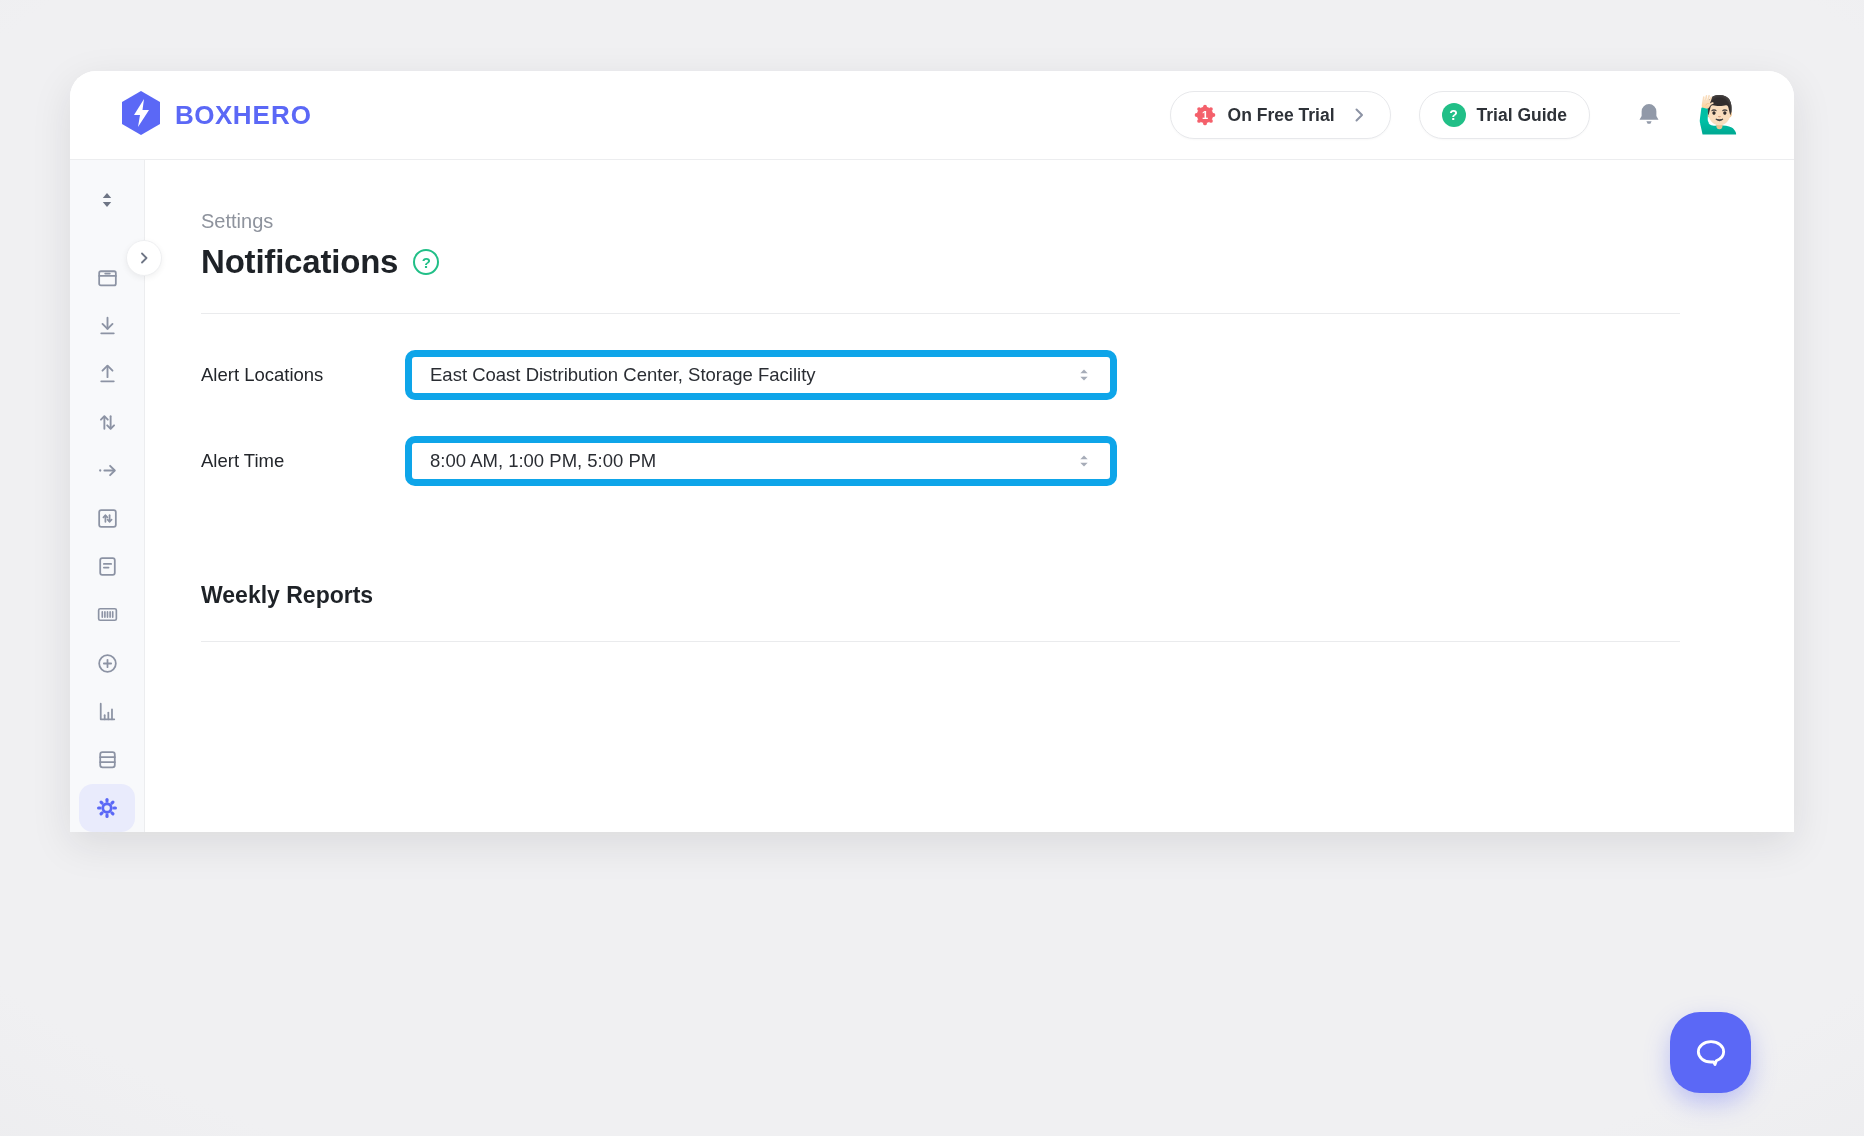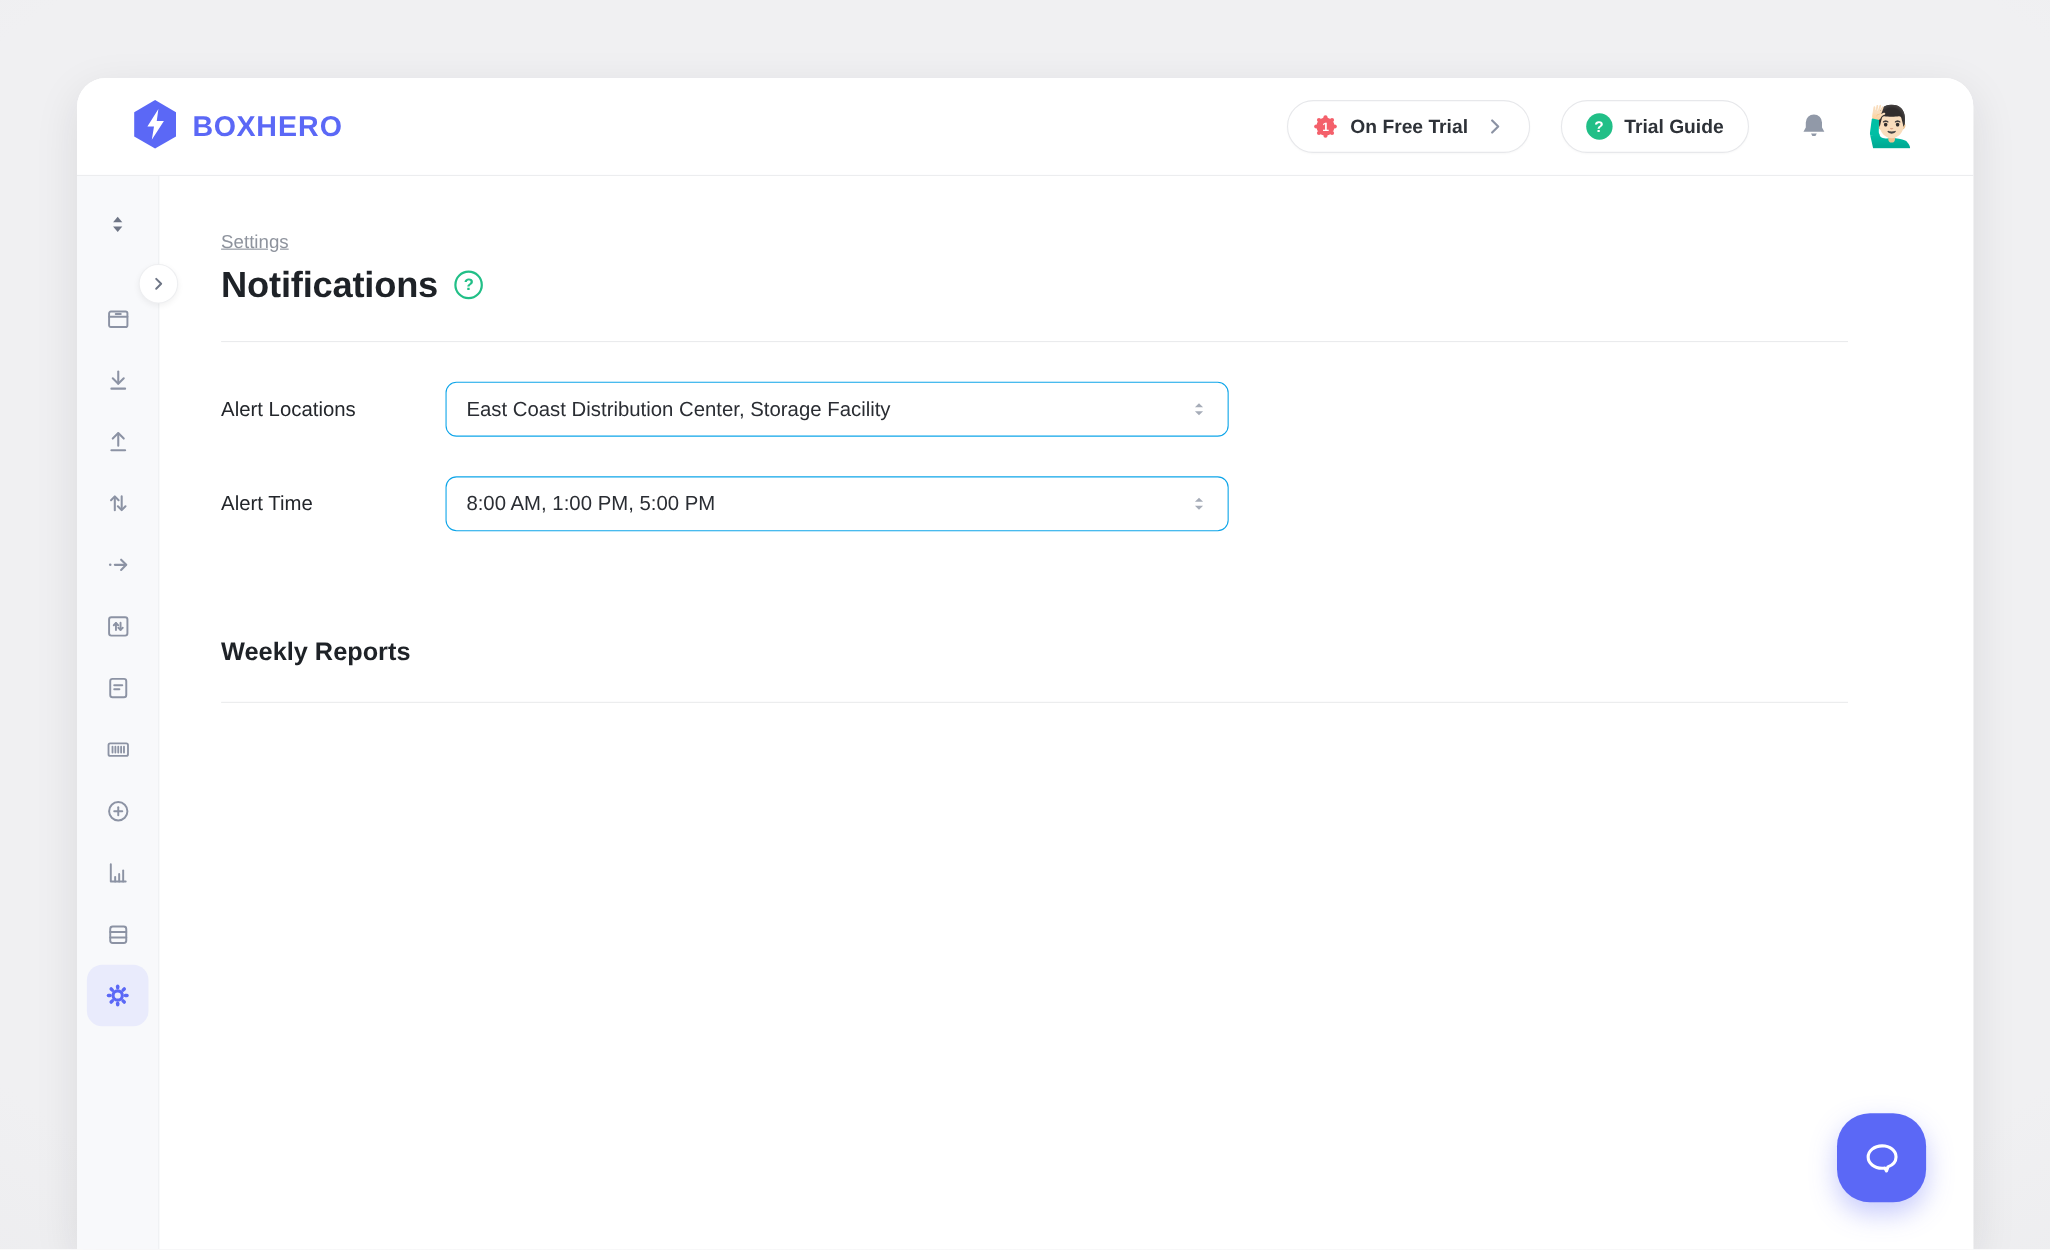--- a/index.html
+++ b/index.html
@@ -2,21 +2,21 @@
 <html><head>
 <meta charset="utf-8">
 <style>
   * { margin:0; padding:0; box-sizing:border-box; }
   html,body { width:1864px; height:1136px; font-family:"Liberation Sans", sans-serif; }
   .stage {
     position:relative; width:1864px; height:1136px; overflow:hidden;
     background: radial-gradient(130% 130% at 50% 45%, #F0F0F2 50%, #DEDFE2 100%);
   }
   .card {
-    position:absolute; left:70px; top:71px; width:1724px; height:1065px;
+    position:absolute; left:70px; top:71px; width:1724px; height:761px;
     background:#FFFFFF; border-radius:26px 26px 0 0;
     box-shadow:0 12px 40px rgba(30,34,40,.10);
     display:flex; flex-direction:column; overflow:hidden;
   }
   
   .header { height:89px; flex:0 0 89px; display:flex; align-items:center; padding:0 50px; border-bottom:1px solid #ECEDEF; background:#fff; }
   .logo { display:flex; align-items:center; gap:13px; }
   .brand { font-size:26px; letter-spacing:.5px; color:#5B68F6; display:flex; }
   .brand .b { font-weight:800; }
   .brand .l { font-weight:700; letter-spacing:1px; }
@@ -40,35 +40,35 @@
   }
   .nav-item { width:56px; height:56px; display:flex; align-items:center; justify-content:center; border-radius:14px; cursor:pointer; }
   .nav-item.first { margin-bottom:29px; }
   .nav-item.active { background:#E9EBFC; }
   .expand-btn {
     position:absolute; right:-18px; top:80px; width:36px; height:36px; border-radius:50%;
     background:#fff; border:1px solid #EEEFF1; box-shadow:0 2px 6px rgba(0,0,0,.06);
     display:flex; align-items:center; justify-content:center; cursor:pointer; z-index:5;
   }
   .main { flex:1; background:#fff; padding:50px 0 0 56px; position:relative; }
-  .breadcrumb { font-size:17px; color:#8E939D;text-decoration:underline; }
+  .breadcrumb { font-size:20px; color:#8E939D; }
   .title-row { margin-top:10px; display:flex; align-items:center; gap:15px; }
   .page-title { font-size:33px; font-weight:700; color:#1E2227; letter-spacing:-.2px; }
   .help-badge { width:26px; height:26px; border:2px solid #21BF87; border-radius:50%; color:#21BF87; font-weight:700; font-size:15px; display:flex; align-items:center; justify-content:center; cursor:pointer; }
   .section-heading { font-size:23px; font-weight:700; color:#1E2227; }
   .sec1 { margin-top:58px; }
   .sec2 { margin-top:96px; }
   .divider { width:1479px; height:1px; background:#EAEBED; margin-top:32px; }
   .frow { display:flex; align-items:center; height:50px; margin-top:36px; }
   .frow.rfirst { margin-top:42px; }
   .row-label { width:204px; font-size:18.5px; color:#23262B; }
   .toggle { width:50px; height:33px; border-radius:17px; background:#5B68F6; position:relative; cursor:pointer; flex:0 0 50px; }
   .toggle .knob { position:absolute; right:3px; top:3px; width:27px; height:27px; border-radius:50%; background:#fff; box-shadow:0 1px 2px rgba(0,0,0,.15); }
   .select {
-    width:712px; height:50px; border:1px solid #0ea5e9; border-radius:10px; background:#fff;
+    width:712px; height:50px; border:7px solid #0ea5e9; border-radius:10px; background:#fff;
     display:flex; align-items:center; justify-content:space-between; padding:0 16px 0 18px;
     font-size:18.5px; color:#2A2D33; cursor:pointer;
   }
   .chat-fab {
     position:absolute; left:1670px; top:1012px; width:81px; height:81px; border-radius:30px;
     background:#5B68F6; display:flex; align-items:center; justify-content:center;
     box-shadow:0 10px 24px rgba(91,104,246,.35); cursor:pointer;
   }
 </style>
 </head>

